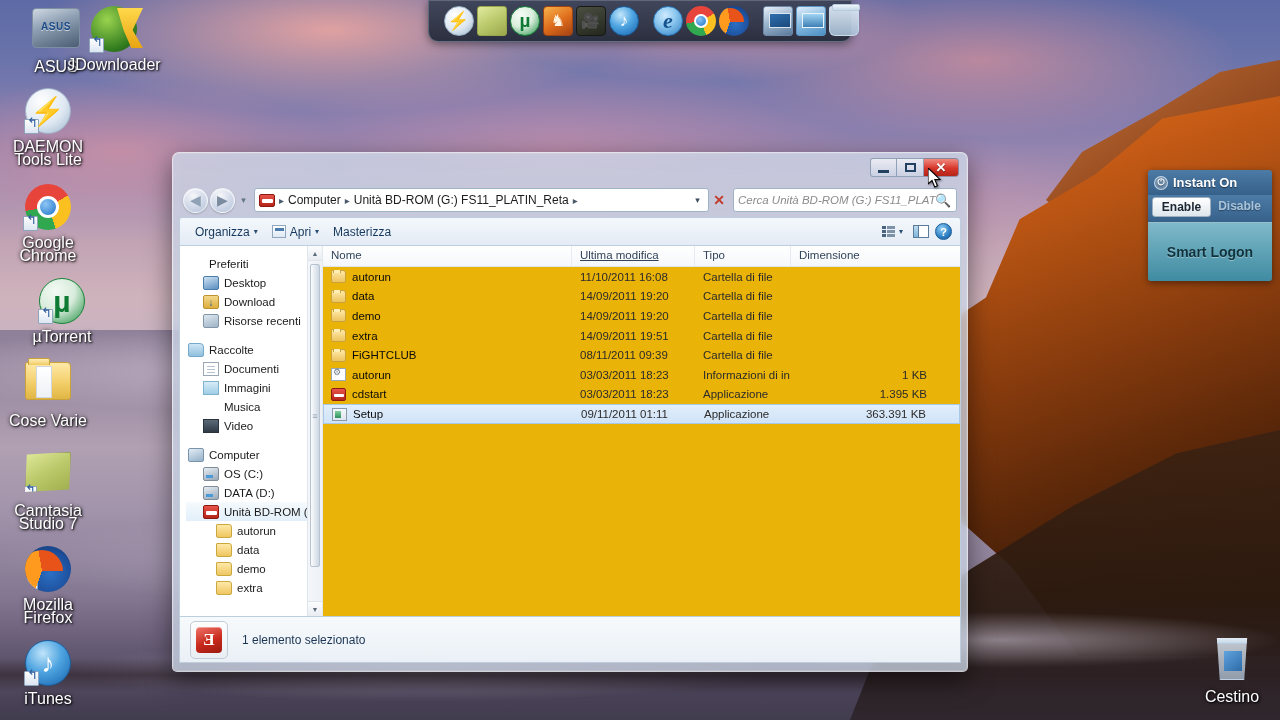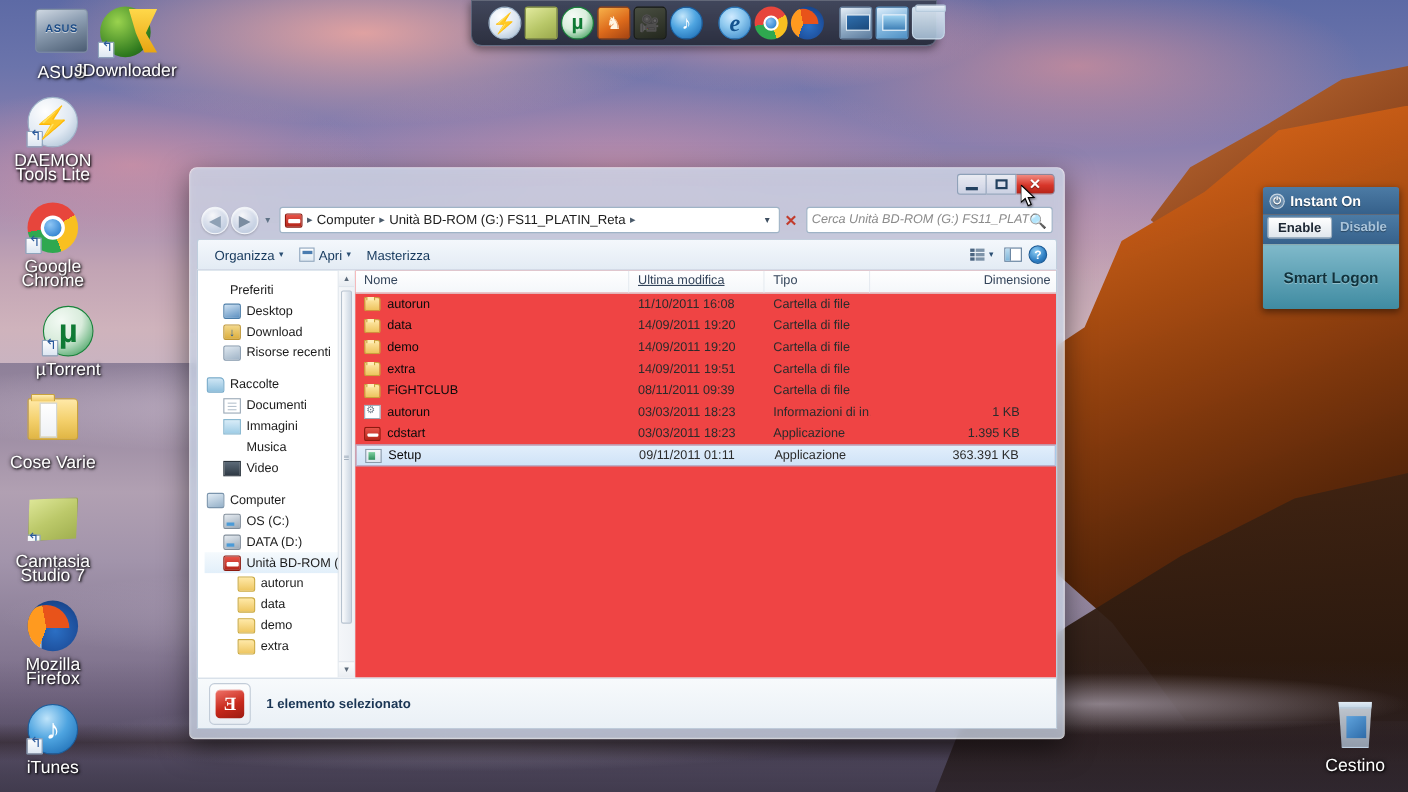--- a/index.html
+++ b/index.html
@@ -398,28 +398,28 @@
   .nv-arrow.bot { position:absolute; bottom:0; left:0; right:0; border-bottom:none; border-top:1px solid #dfe5ec; }
   .nv-thumb {
     position:absolute; left:2px; right:2px; top:18px; height:303px;
     background:linear-gradient(90deg,#fdfdfe,#dfe6ee 60%,#cdd7e2);
     border:1px solid #b6c2cf; border-radius:2px; cursor:pointer;
   }
   .nv-thumb:after { content:"≡"; position:absolute; left:0; right:0; top:50%; transform:translateY(-50%);
     text-align:center; font-size:9px; color:#93a2b2; }
 
   
-  #filelist { flex:1; background:#ef4444; position:relative; overflow:hidden; }
+  #filelist { flex:1; background:#eab308; position:relative; overflow:hidden; }
   #colhead { height:21px; display:flex; background:linear-gradient(180deg,#ffffff,#f4f7fa);
     border-bottom:1px solid #dfe5ec; font-size:11.5px; color:#33445a; }
   .col { padding:3px 0 0 8px; border-right:1px solid #e6ebf1; cursor:pointer; white-space:nowrap; }
   .col.c-name { width:249px; flex:none; }
   .col.c-date { width:123px; flex:none;text-decoration:underline; }
   .col.c-type { width:96px; flex:none; }
-  .col.c-size { flex:1; text-align:right; padding-right:5px; border-right:none; }
+  .col.c-size { flex:1; padding-right:5px; border-right:none; }
   .frow { height:19.6px; display:flex; align-items:center; font-size:11.5px; color:#0a0a0a; cursor:default; }
   .frow.sel { background:linear-gradient(180deg,#e2eefb,#cfe3f7); border:1px solid #a8c8e8; height:20px; }
   .fc { padding-left:8px; white-space:nowrap; overflow:hidden; }
   .fc.c-name { width:249px; flex:none; display:flex; align-items:center; gap:6px; }
   .fc.c-date { width:123px; flex:none; color:#2b2b2b; }
   .fc.c-type { width:96px; flex:none; color:#2b2b2b; }
   .fc.c-size { flex:1; text-align:right; padding-right:33px; color:#2b2b2b; }
   .fi { width:15px; height:13px; flex:none; position:relative; }
   .fi-folder { background:linear-gradient(180deg,#ffe9a8,#edc45e); border:1px solid #c9a23c; border-radius:1px 3px 2px 2px; }
   .fi-folder:before { content:""; position:absolute; left:1px; top:-2px; width:6px; height:3px;
@@ -447,21 +447,21 @@
   }
   .det-ico:after {
     content:""; width:26px; height:26px; border-radius:4px;
     background:linear-gradient(160deg,#f0746a,#c8291c 55%,#9c1a10);
     box-shadow:inset 0 1px 0 rgba(255,255,255,.4);
   }
   .det-ico b {
     position:absolute; z-index:2; color:#fff; font-size:17px;
     font-family:"Liberation Serif",serif; font-weight:bold; line-height:1;
   }
-  .det-text { font-size:12px; color:#1a3554;font-weight:bold; }
+  .det-text { font-size:12px; color:#1a3554; }
 
   
   #cursor { position:absolute; left:928px; top:168px; width:14px; height:21px; pointer-events:none; z-index:90; }
   #cursor svg { display:block; filter:drop-shadow(1px 1px 1px rgba(0,0,0,.5)); }
 </style>
 </head>
 <body>
 
 <div id="wallpaper">
   <div class="wp-sky"></div>

